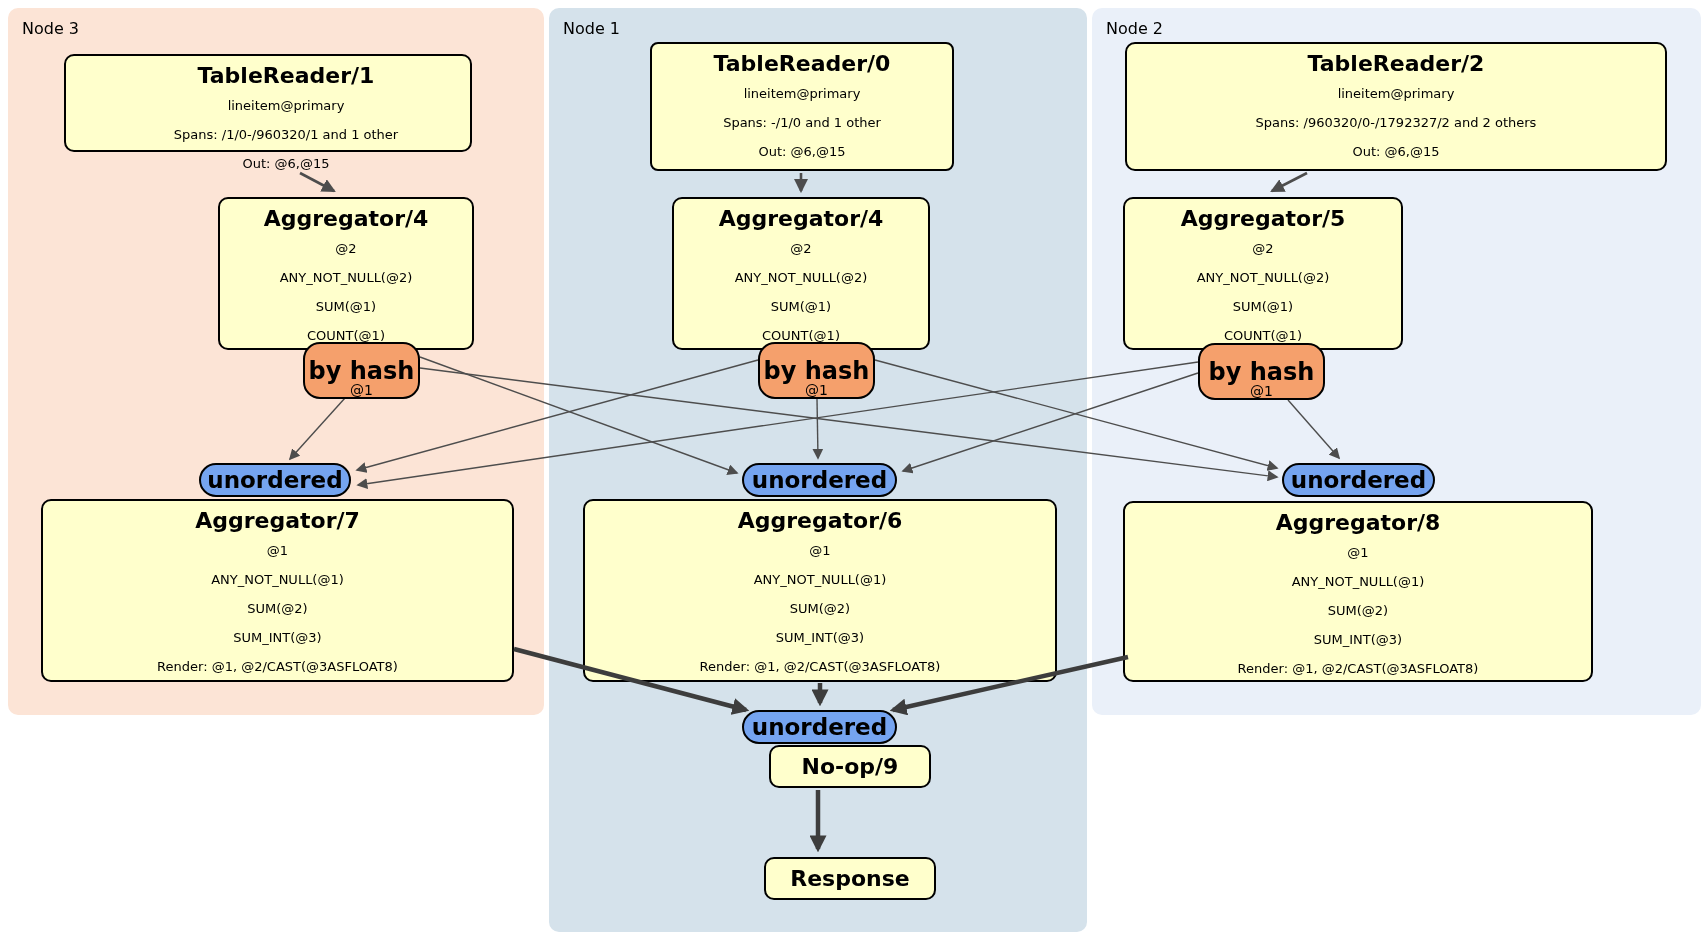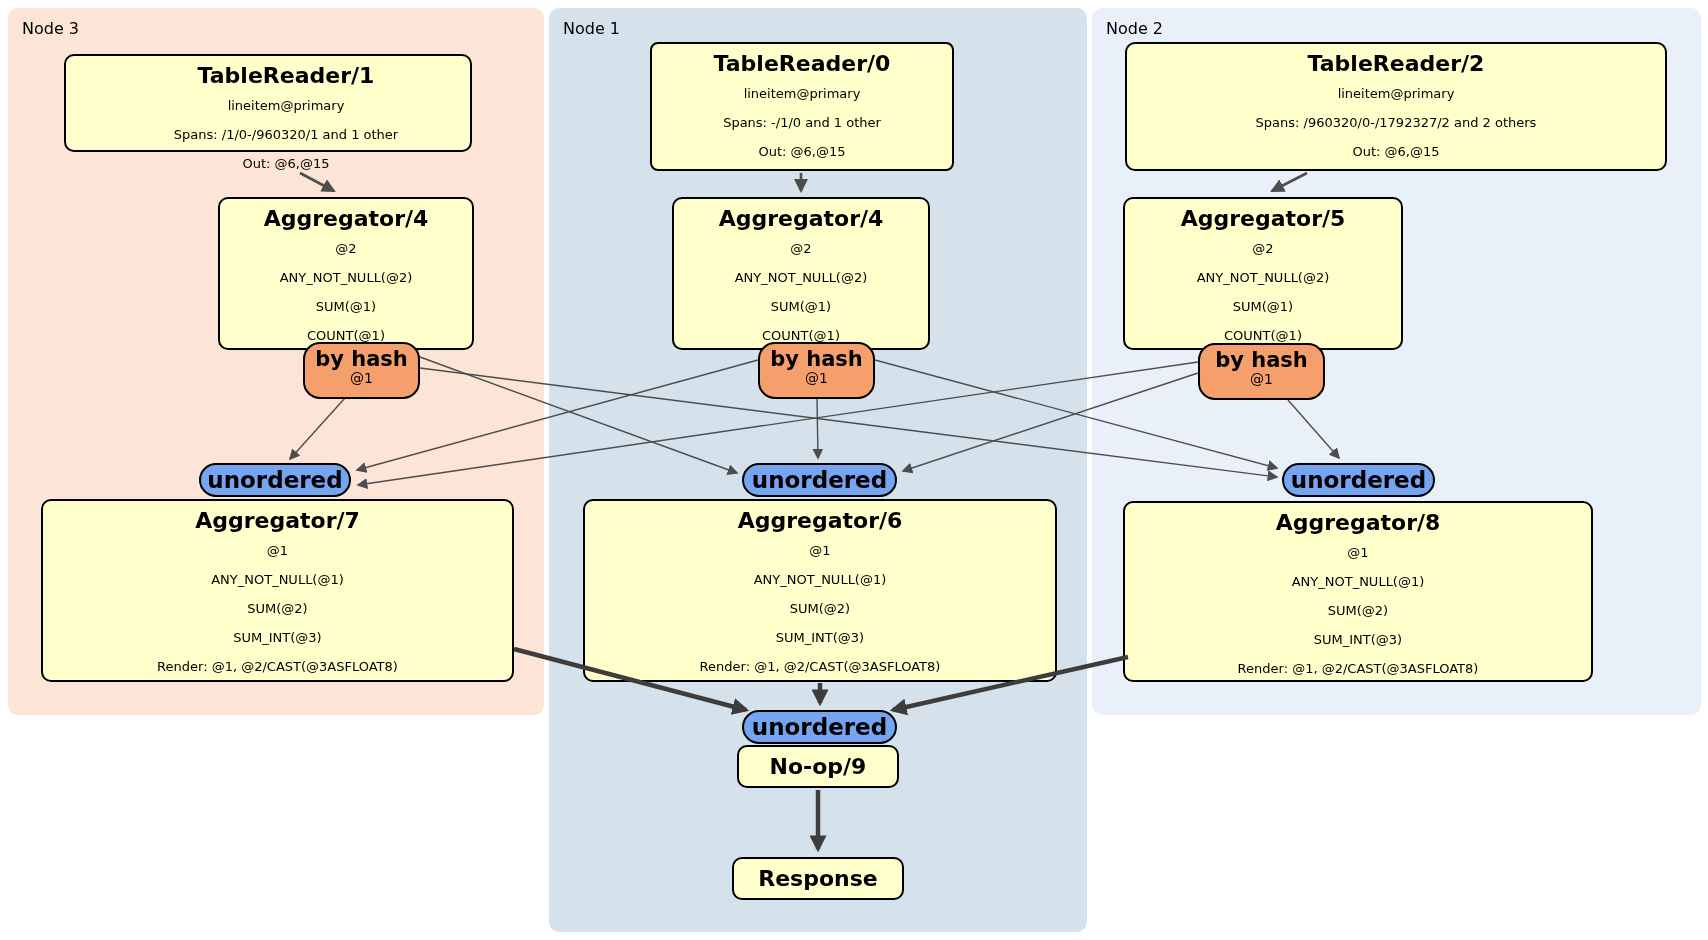--- a/index.html
+++ b/index.html
@@ -22,28 +22,28 @@
     text-align:center; padding-top:4px;
   }
   .opbox .title { font-weight:bold; font-size:22px; line-height:31px; }
   .opbox .line  { font-size:13px; line-height:29px; white-space:nowrap; }
 
   .pill {
     position:absolute; z-index:4; box-sizing:border-box;
     border:2px solid #000; border-radius:17px; text-align:center;
   }
   .router { background:#f5a06c; }
-  .router .rt { font-weight:bold; font-size:21px; line-height:22px; padding-top:4px; }
+  .router .rt { font-weight:bold; font-size:24px; line-height:22px; padding-top:16px; }
   .router .rs { font-size:14px; line-height:16px; }
   .sync { background:#75a4f0; font-weight:bold; font-size:23px; line-height:30px; }
 
   .termbox {
     position:absolute; z-index:4; box-sizing:border-box;
     background:#ffffcc; border:2px solid #000; border-radius:10px;
-    text-align:center; font-weight:bold; font-size:22px; line-height:39px;
+    text-align:center; font-weight:bold; font-size:22px; line-height:39px;margin-left:32px;
   }
 
   
   #tr1  { left:64px;   top:54px;  width:408px; height:98px;padding-left:36px; }
   #agg4 { left:218px;  top:197px; width:256px; height:153px; }
   #bh3  { left:303px;  top:342px; width:117px; height:57px; }
   #u3   { left:199px;  top:463px; width:152px; height:34px; }
   #agg7 { left:41px;   top:499px; width:473px; height:183px; }
 
   #tr0  { left:650px;  top:42px;  width:304px; height:129px;border-radius:8px; }

